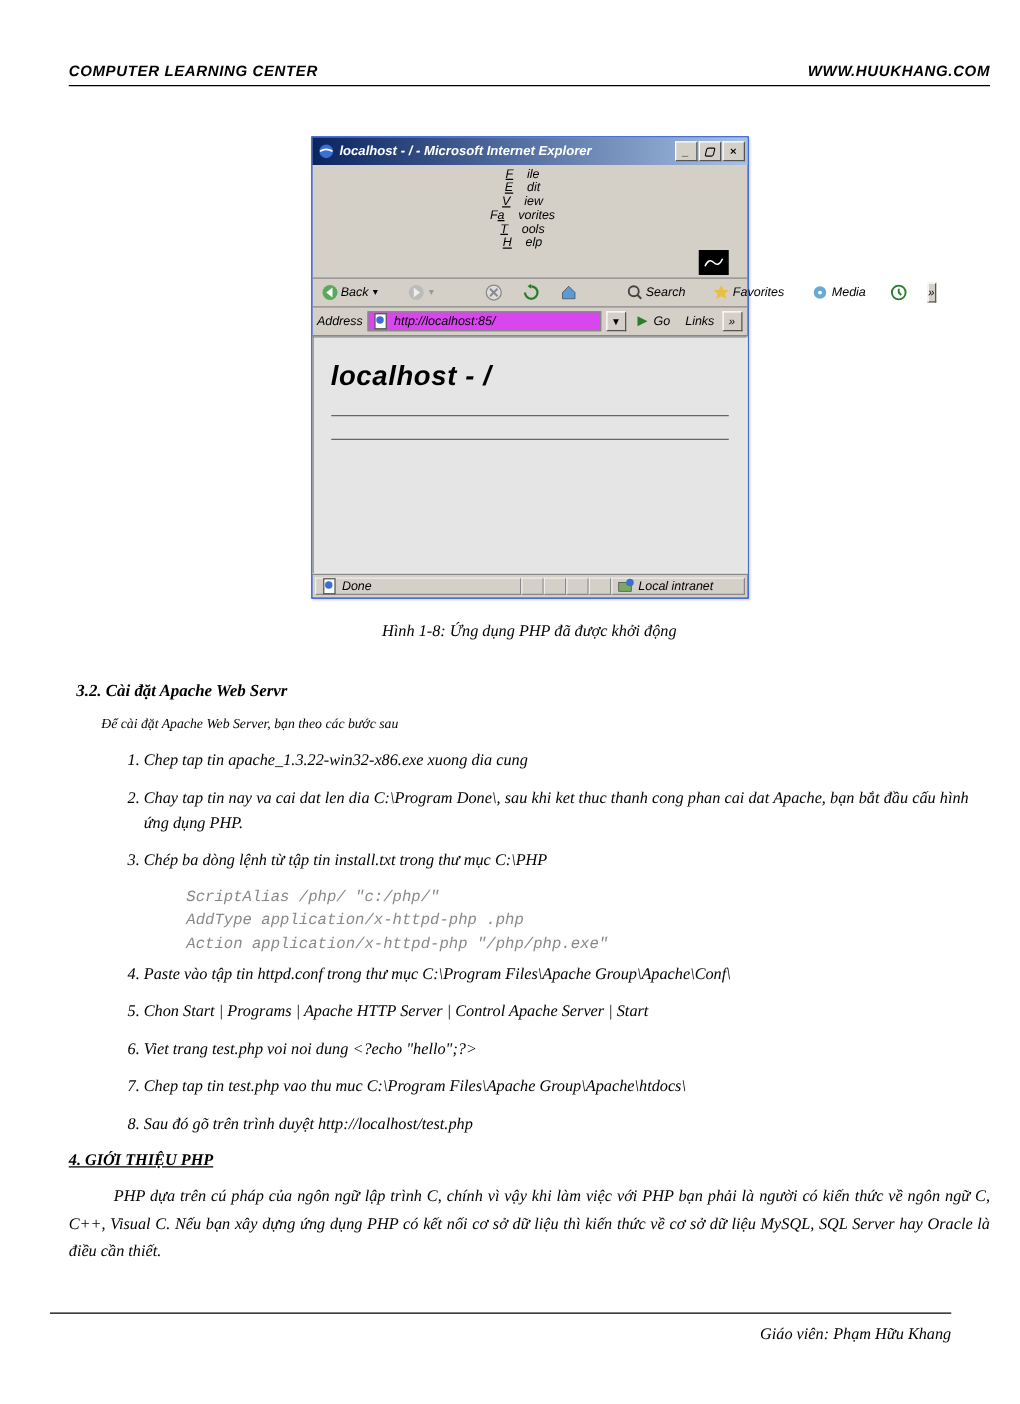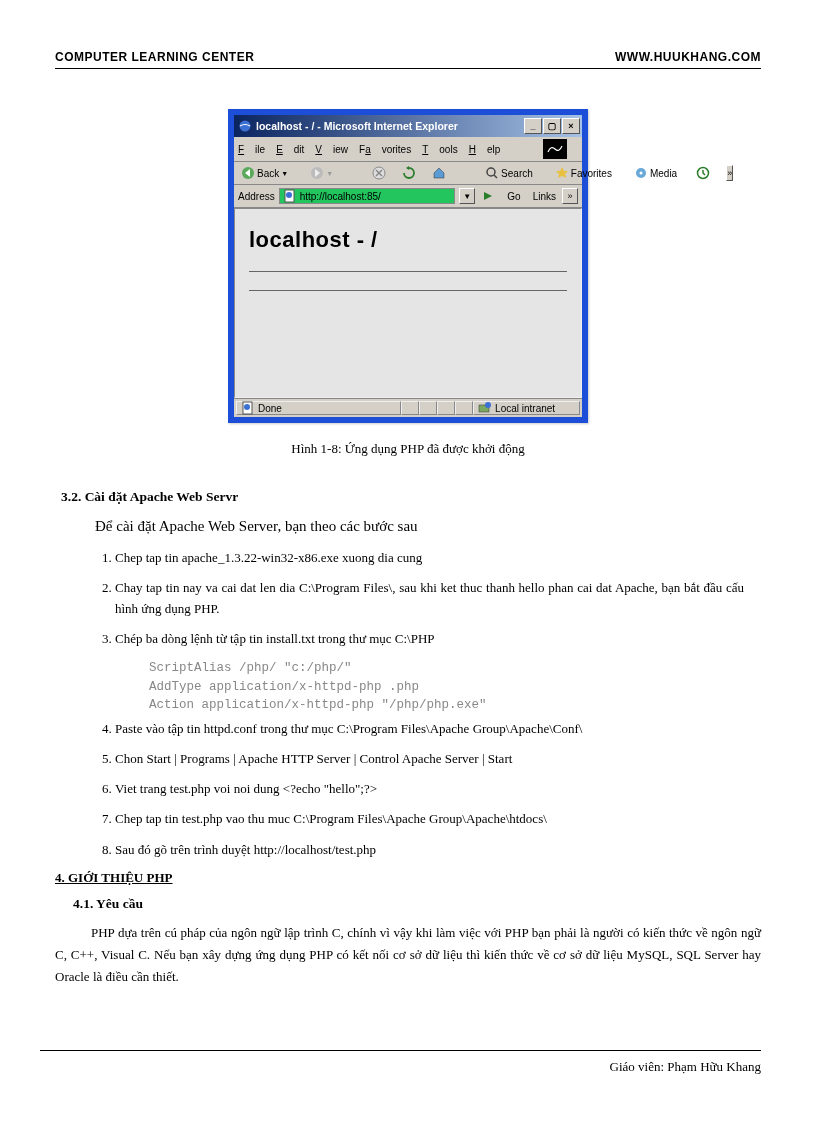--- a/index.html
+++ b/index.html
@@ -7,43 +7,44 @@
     padding: 0;
     width: 816px;
     height: 1123px;
     font-family: Georgia, 'Times New Roman', serif;
     font-size: 13px;
     color: #000;
     position: relative;
     background: #fff;
   }
   .page {
-    padding: 50px 55px 40px 55px;
+    padding: 50px 24px 40px 55px;
     box-sizing: border-box;
     height: 100%;
     position: relative;
+    font-style: italic;
   }
   .header-line {
     display: flex;
     justify-content: space-between;
     font-weight: bold;
     font-size: 12px;
     padding-bottom: 4px;
     border-bottom: 1.5px solid #000;
     margin-bottom: 40px;
     font-family: Arial, sans-serif;
     letter-spacing: 0.5px;
   }
   
   .ie-window {
     width: 348px;
     margin: 0 auto 18px auto;
     font-family: Tahoma, sans-serif;
     font-size: 10px;
-    border: 6px solid #1d4ed8;
+    border: 1px solid #1d4ed8;
     background: #d4d0c8;
     box-shadow: 1px 1px 2px rgba(0,0,0,0.2);
   }
   .titlebar {
     background: linear-gradient(to right, #0a2460, #a6c2e6);
     color: #fff;
     display: flex;
     align-items: center;
     padding: 2px 2px 2px 4px;
     height: 18px;
@@ -67,20 +68,21 @@
     font-size: 9px;
     color: #000;
     font-weight: bold;
   }
   .menubar {
     display: flex;
     align-items: center;
     padding: 2px 4px;
     border-bottom: 1px solid #888;
     font-size: 10px;
+    flex-direction: column;
   }
   .menubar span { margin-right: 11px; }
   .menubar .u { text-decoration: underline; }
   .ms-logo {
     margin-left: auto;
     width: 24px; height: 20px;
     background: #000;
     display: flex; align-items: center; justify-content: center;
   }
   .toolbar {
@@ -108,39 +110,39 @@
   .addrbar {
     display: flex;
     align-items: center;
     padding: 3px 4px;
     gap: 4px;
     border-bottom: 1px solid #888;
     font-size: 10px;
   }
   .addr-input {
     flex: 1;
-    background: #22c55e;
+    background: #d946ef;
     border: 1px solid #888;
     height: 16px;
     display: flex;
     align-items: center;
     padding: 0 3px;
     gap: 3px;
     box-sizing: border-box;
     justify-content: flex-end;
   }
   .addr-drop {
     width: 14px; height: 14px;
     background: #d4d0c8;
     border: 1px solid #fff;
     border-right-color:#555; border-bottom-color:#555;
     display:flex;align-items:center;justify-content:center;
     font-size:8px;
   }
-  .go-btn { display:flex; align-items:center; gap:12px; padding:1px 2px; }
+  .go-btn { display:flex; align-items:center; gap:2px; padding:1px 2px; }
   .links-lbl { padding: 0 2px; }
   .content-area {
     background: #e5e5e5;
     border: 1px solid #888;
     border-right-color: #eee;
     border-bottom-color: #eee;
     height: 190px;
     padding: 10px 14px;
     box-sizing: border-box;
     margin: 0;
@@ -179,21 +181,21 @@
   .caption {
     text-align: center;
     font-size: 13px;
     margin: 10px 0 32px 0;
   }
   .h32 {
     font-weight: bold;
     font-size: 13.5px;
     margin: 6px 0 10px 6px;
   }
-  .para { margin: 6px 0 10px 40px; line-height: 1.55; font-size: 15px; text-align: justify;}
+  .para { margin: 6px 0 10px 26px; line-height: 1.55; font-size: 11px; text-align: justify;}
   ol.steps {
     margin: 4px 15px 10px 60px;
     padding: 0;
     font-size: 13px;
     line-height: 1.55;
   }
   ol.steps li { margin-bottom: 10px; text-align: justify; padding-right: 2px;}
   .code-block {
     font-family: 'Courier New', monospace;
     color: #888;
@@ -403,34 +405,33 @@
     </div>
   </div>
 
   <div class="caption">Hình 1-8: Ứng dụng PHP đã được khởi động</div>
 
   <div class="h32">3.2. Cài đặt Apache Web Servr</div>
   <div class="para">Để cài đặt Apache Web Server, bạn theo các bước sau</div>
 
   <ol class="steps">
     <li>Chep tap tin apache_1.3.22-win32-x86.exe xuong dia cung</li>
-    <li>Chay tap tin nay va cai dat len dia C:\Program Files\, sau khi ket thuc thanh hello phan cai dat Apache, bạn bắt đầu cấu hình ứng dụng PHP.</li>
+    <li>Chay tap tin nay va cai dat len dia C:\Program Done\, sau khi ket thuc thanh cong phan cai dat Apache, bạn bắt đầu cấu hình ứng dụng PHP.</li>
     <li>Chép ba dòng lệnh từ tập tin install.txt trong thư mục C:\PHP</li>
   </ol>
 
   <div class="code-block" style="margin-left:94px">ScriptAlias /php/ "c:/php/"
 AddType application/x-httpd-php .php
 Action application/x-httpd-php "/php/php.exe"</div>
 
   <ol class="steps" start="4">
     <li>Paste vào tập tin httpd.conf trong thư mục  C:\Program Files\Apache Group\Apache\Conf\</li>
     <li>Chon Start | Programs | Apache HTTP Server | Control Apache Server | Start</li>
     <li>Viet trang test.php voi noi dung   &lt;?echo "hello";?&gt;</li>
     <li>Chep tap tin test.php vao thu muc C:\Program Files\Apache Group\Apache\htdocs\</li>
     <li>Sau đó gõ trên trình duyệt http://localhost/test.php</li>
   </ol>
 
   <div class="h4">4. GIỚI THIỆU PHP</div>
-  <div class="h41">4.1. Yêu cầu</div>
   <p class="para2">PHP dựa trên cú pháp của ngôn ngữ lập trình C, chính vì vậy khi làm việc với PHP bạn phải là người có kiến thức về ngôn ngữ  C, C++, Visual C. Nếu bạn xây dựng ứng dụng PHP có kết nối cơ sở dữ liệu thì kiến thức về cơ sở dữ liệu MySQL, SQL Server hay Oracle là điều cần thiết.</p>
 
   <div class="footer">Giáo viên: Phạm Hữu Khang</div>
 </div>
 
 </body></html>

